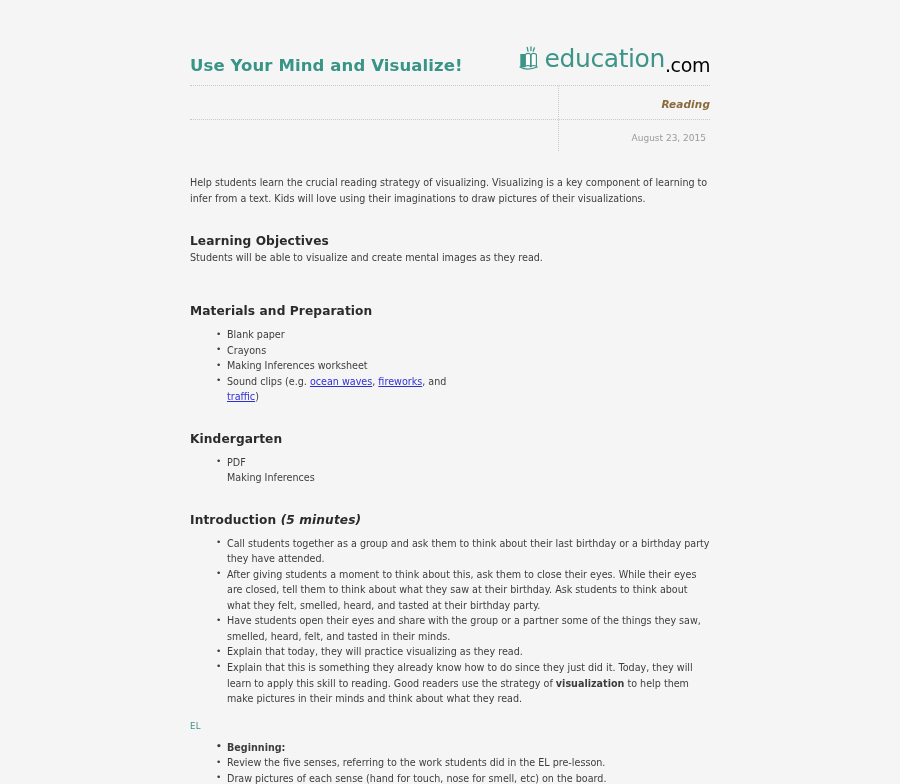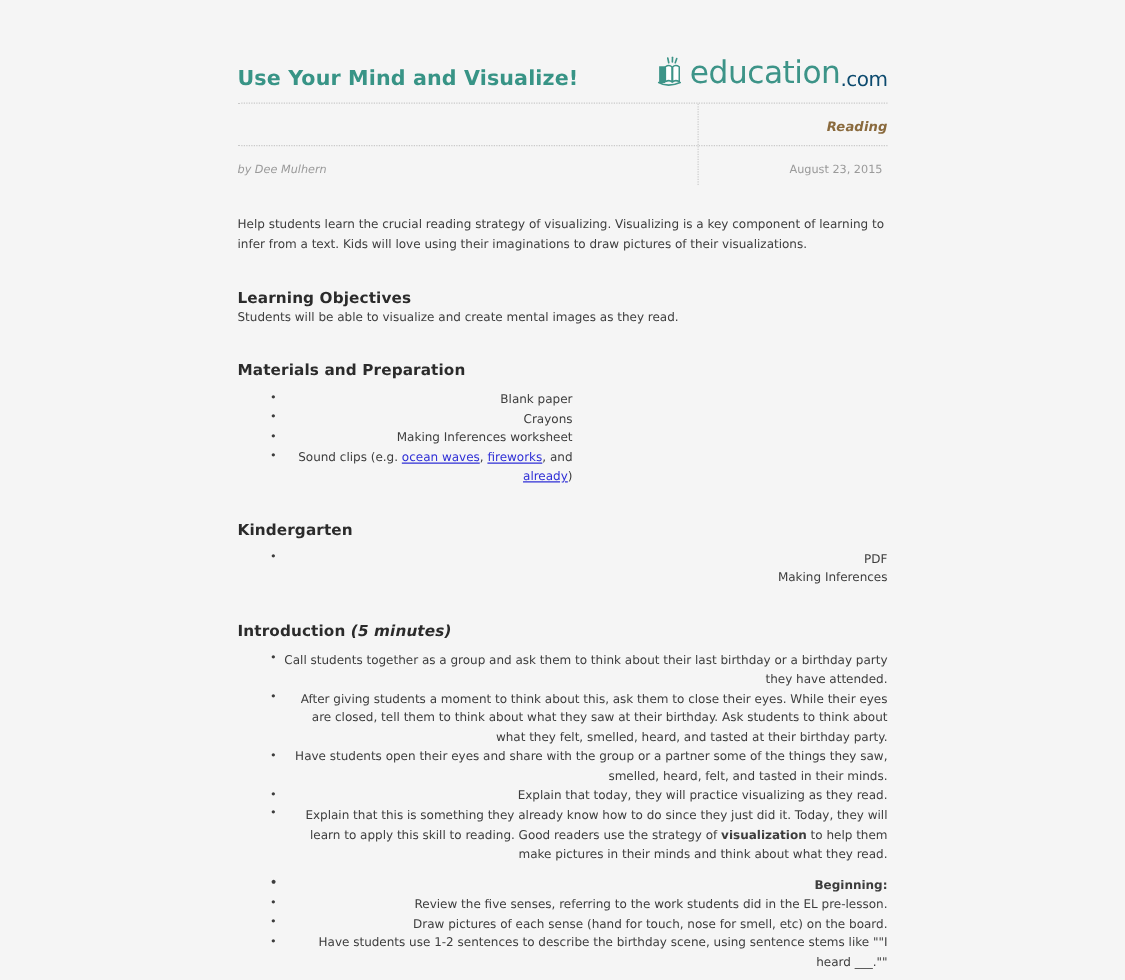--- a/index.html
+++ b/index.html
@@ -51,22 +51,22 @@
     flex: 0 0 auto;
   }
   .brand-word {
     font-size: 25px;
     color: #3d9488;
     letter-spacing: -0.4px;
     font-family: "DejaVu Sans", "Liberation Sans", sans-serif;
     line-height: 1;
   }
   .brand-tld {
-    font-size: 16px;
-    color: #0c4a6e;
+    font-size: 19px;
+    color: #000000;
     letter-spacing: -0.4px;
     line-height: 1;
     margin-top: 14px;
   }
 
   .dotrow {
     border-top: 1px dotted #c9c9c9;
     display: flex;
     position: relative;
   }
@@ -124,21 +124,20 @@
   .sect-para {
     margin: 2px 0 0 0;
     font-size: 9.6px;
     line-height: 1.6;
     color: #3d3d3d;
   }
   ul.bul {
     margin: 9px 0 0 0;
     padding-left: 26px;
     list-style: none;
-    text-align: right;
   }
   ul.bul > li {
     font-size: 9.6px;
     line-height: 1.62;
     color: #3d3d3d;
     position: relative;
     padding-left: 11px;
     margin-bottom: 0px;
   }
   ul.bul > li::before {
@@ -153,21 +152,21 @@
     color: #2f2fd6;
     text-decoration: underline;
   }
   .subline {
     display: block;
   }
   .two-col {
     display: flex;
     margin-top: 27px;
   }
-  .two-col .left { width: 268px; flex: 0 0 268px; }
+  .two-col .left { width: 268px; flex: 0 0 268px; margin-top: 12px; }
   .two-col .right { flex: 1 1 auto; }
   .two-col h2.sect { margin-top: 0; }
   .el-tag {
     font-size: 8.6px;
     color: #3d9488;
     margin: 14px 0 0 0;
     letter-spacing: 0.3px;
   }
   .strongword { font-weight: bold; }
   .bold-li { font-weight: bold; }
@@ -200,41 +199,38 @@
     </div>
   </div>
 
   <div class="dotrow meta-row1">
     <div class="col-right">
       <span class="meta-strong">Reading</span>
     </div>
   </div>
 
   <div class="dotrow meta-row2">
-    <div class="col-left">
-      <span class="meta-light">by Dee Mulhern</span>
-    </div>
     <div class="col-right">
       <span class="meta-date">August 23, 2015</span>
     </div>
   </div>
 
   <p class="intro-para">Help students learn the crucial reading strategy of visualizing. Visualizing is a key component of learning to infer from a text. Kids will love using their imaginations to draw pictures of their visualizations.</p>
 
   <h2 class="sect">Learning Objectives</h2>
   <p class="sect-para">Students will be able to visualize and create mental images as they read.</p>
 
   <div class="two-col">
     <div class="left">
       <h2 class="sect">Materials and Preparation</h2>
       <ul class="bul">
         <li>Blank paper</li>
         <li>Crayons</li>
         <li>Making Inferences worksheet</li>
-        <li><span>Sound clips (e.g. </span><a class="link" href="#">ocean waves</a><span>, </span><a class="link" href="#">fireworks</a><span>, and </span><a class="link" href="#">already</a><span>)</span></li>
+        <li><span>Sound clips (e.g. </span><a class="link" href="#">ocean waves</a><span>, </span><a class="link" href="#">fireworks</a><span>, and </span><a class="link" href="#">traffic</a><span>)</span></li>
       </ul>
     </div>
   </div>
 
   <h2 class="sect">Kindergarten</h2>
   <ul class="bul">
     <li>
         <span class="subline">PDF</span>
         <span class="subline">Making Inferences</span>
       </li>
@@ -243,20 +239,21 @@
   <h2 class="sect"><span>Introduction</span>
     <span class="dur">(5 minutes)</span></h2>
   <ul class="bul">
     <li>Call students together as a group and ask them to think about their last birthday or a birthday party they have attended.</li>
     <li>After giving students a moment to think about this, ask them to close their eyes. While their eyes are closed, tell them to think about what they saw at their birthday. Ask students to think about what they felt, smelled, heard, and tasted at their birthday party.</li>
     <li>Have students open their eyes and share with the group or a partner some of the things they saw, smelled, heard, felt, and tasted in their minds.</li>
     <li>Explain that today, they will practice visualizing as they read.</li>
     <li><span>Explain that this is something they already know how to do since they just did it. Today, they will learn to apply this skill to reading. Good readers use the strategy of </span><span class="strongword">visualization</span><span> to help them make pictures in their minds and think about what they read.</span></li>
   </ul>
 
+  <div class="el-tag">EL</div>
   <ul class="bul mt-el">
     <li class="bold-li">Beginning:</li>
     <li>Review the five senses, referring to the work students did in the EL pre-lesson.</li>
     <li>Draw pictures of each sense (hand for touch, nose for smell, etc) on the board.</li>
     <li>Have students use 1-2 sentences to describe the birthday scene, using sentence stems like ""I heard ___.""</li>
   </ul>
 
 </div>
 
 </body></html>

